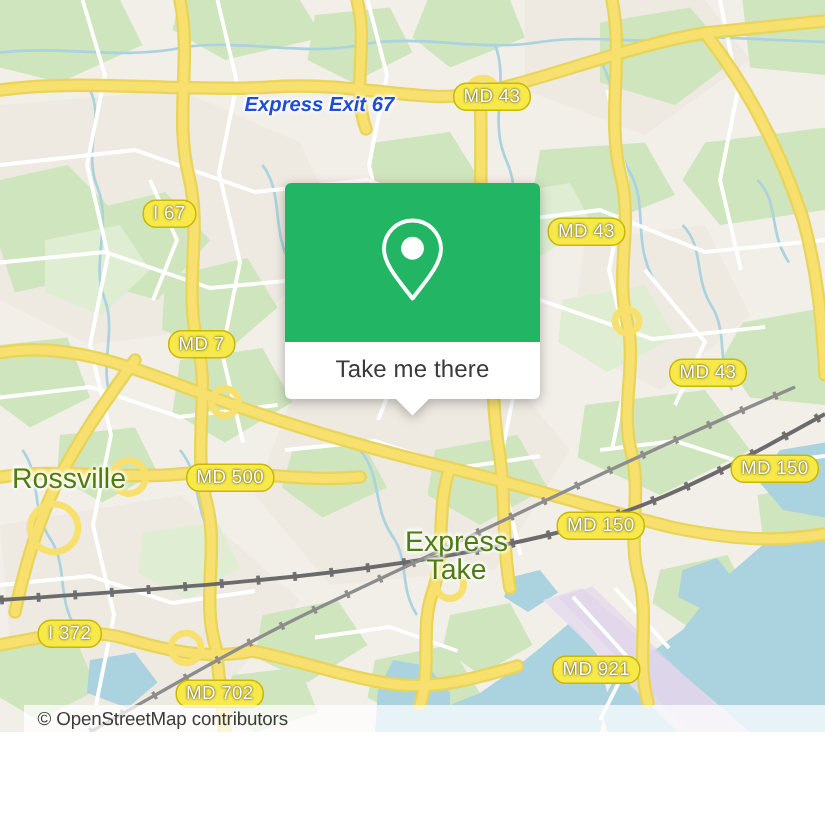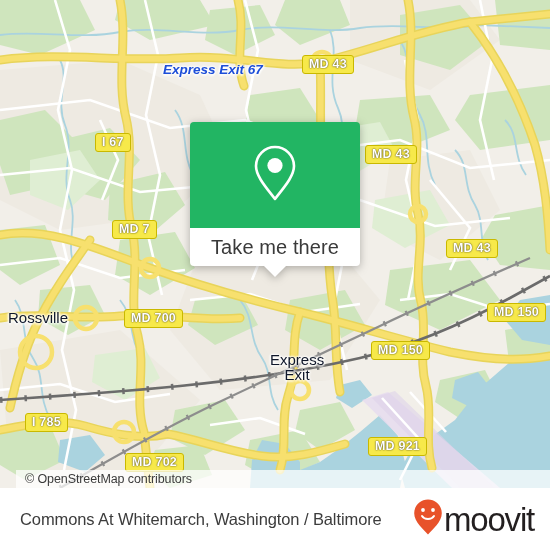--- a/index.html
+++ b/index.html
@@ -54,21 +54,21 @@
     display: flex; align-items: center; justify-content: center;
   }
   #popup-bottom {
     background: #ffffff;
     height: 38px;
     border-radius: 0 0 4px 4px;
     display: flex; align-items: center; justify-content: center;
     position: relative;
   }
   #popup-label {
-    font-size: 20px;
+    font-size: 16px;
     color: #3a3a3a;
     letter-spacing: 0.1px;
   }
   #popup-tail {
     position: absolute;
     left: 50%; margin-left: -11px; bottom: -11px;
     width: 0; height: 0;
     border-left: 11px solid transparent;
     border-right: 11px solid transparent;
     border-top: 11px solid #ffffff;
@@ -100,34 +100,34 @@
     letter-spacing: -1.2px;
     margin-left: 1px;
     line-height: 1;
   }
 
   
   .shield {
     position: absolute;
     background: #f7e94a;
     border: 1.6px solid #c9b800;
-    border-radius: 3px;
+    border-radius: 9px;
     color: #ffffff;
     font-size: 12.5px;
-    font-weight: bold;
+    font-weight: normal;
     padding: 1px 6px 2px 6px;
     letter-spacing: 0.2px;
     white-space: nowrap;
     text-shadow: 0 0 2px rgba(0,0,0,0.55), 0 0 1px rgba(0,0,0,0.6);
     z-index: 20;
   }
   .place {
     position: absolute;
-    color: #0f172a;
-    font-size: 15px;
+    color: #4d7c0f;
+    font-size: 19px;
     white-space: nowrap;
     text-shadow: 1.5px 0 2px #fff, -1.5px 0 2px #fff, 0 1.5px 2px #fff, 0 -1.5px 2px #fff;
     z-index: 20;
   }
   .place.two-line { line-height: 1.02; text-align: center; }
   .exitlabel {
     position: absolute;
     color: #1d4ed8;
     font-size: 13.5px;
     font-style: italic;
@@ -298,31 +298,31 @@
         </g>
 
       </g>
     </svg>
 
     <div class="shield" style="left:302px; top:55px;">MD 43</div>
     <div class="shield" style="left:95px;  top:133px;">I 67</div>
     <div class="shield" style="left:365px; top:145px;">MD 43</div>
     <div class="shield" style="left:112px; top:220px;">MD 7</div>
     <div class="shield" style="left:446px; top:239px;">MD 43</div>
-    <div class="shield" style="left:124px; top:309px;">MD 700</div>
+    <div class="shield" style="left:124px; top:309px;">MD 500</div>
     <div class="shield" style="left:371px; top:341px;">MD 150</div>
     <div class="shield" style="left:487px; top:303px;">MD 150</div>
-    <div class="shield" style="left:25px;  top:413px;">I 785</div>
+    <div class="shield" style="left:25px;  top:413px;">I 372</div>
     <div class="shield" style="left:368px; top:437px;">MD 921</div>
-    <div class="shield" style="left:125px; top:453px;">MD 702</div>
+    <div class="shield" style="left:117px; top:453px;">MD 702</div>
 
     <div class="place" style="left:8px; top:309px;">Rossville</div>
     <div class="place two-line" style="left:270px; top:352px;">
       <div>Express</div>
-      <div>Exit</div>
+      <div>Take</div>
     </div>
 
     <div class="exitlabel" style="left:163px; top:62px;">Express Exit 67</div>
 
     <div id="attrib">
       <span>© OpenStreetMap contributors</span>
     </div>
   </div>
 
   <div id="popup">
@@ -333,28 +333,14 @@
           <circle cx="25" cy="23.5" r="7.6" fill="#ffffff"></circle>
         </svg>
       </span>
     </div>
     <div id="popup-bottom">
       <span id="popup-label">Take me there</span>
       <div id="popup-tail"></div>
     </div>
   </div>
 
-  <div id="footer">
-    <div id="footer-title">Commons At Whitemarch, Washington / Baltimore</div>
-    <div id="brand">
-      <span>
-        <svg width="30" height="38" viewBox="0 0 30 38" aria-hidden="true">
-          <path d="M15 1.5 C7.3 1.5 1.2 7.6 1.2 15.3 C1.2 23.8 10.5 31.6 15 36.5 C19.5 31.6 28.8 23.8 28.8 15.3 C28.8 7.6 22.7 1.5 15 1.5 Z" fill="#e8522a"></path>
-          <circle cx="10" cy="12" r="1.9" fill="#ffffff"></circle>
-          <circle cx="20" cy="12" r="1.9" fill="#ffffff"></circle>
-          <path d="M9 18 C11.5 22 18.5 22 21 18" fill="none" stroke="#ffffff" stroke-width="2" stroke-linecap="round"></path>
-        </svg>
-      </span>
-      <span id="brand-word">moovit</span>
-    </div>
-  </div>
 
 </div>
 
 </body></html>

